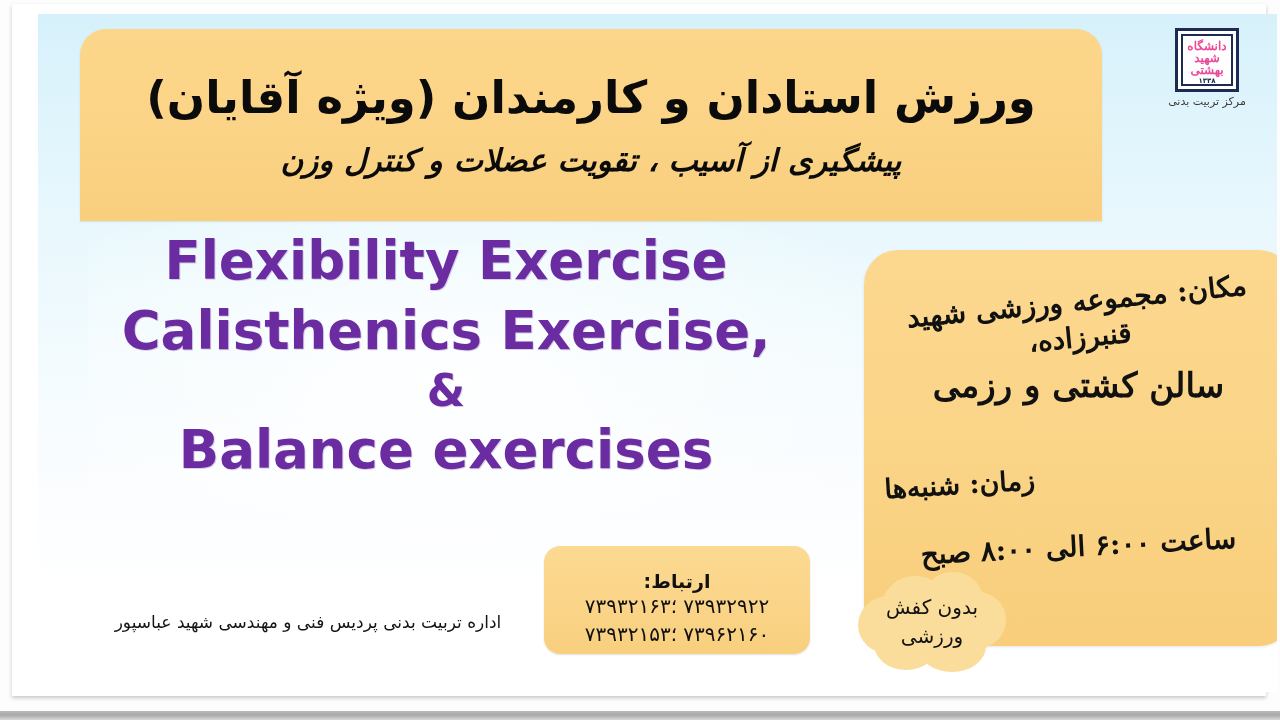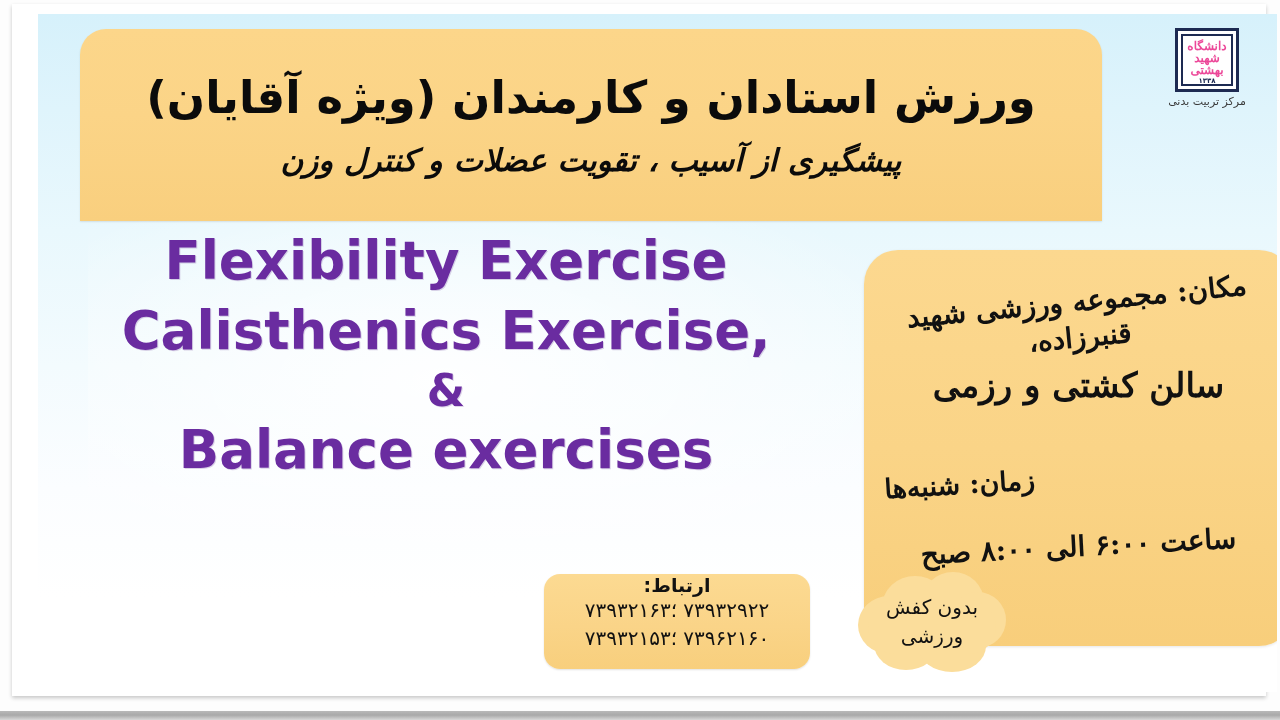--- a/index.html
+++ b/index.html
@@ -273,31 +273,31 @@
     color: #111111;
     direction: rtl;
     text-align: center;
     z-index: 2;
   }
 
   
   .contact-box {
     position: absolute;
     left: 506px;
-    top: 560px;
+    top: 532px;
     width: 266px;
-    height: 95px;
+    height: 108px;
     background: linear-gradient(to bottom, #fcda92 0%, #fad488 55%, #f8cf7d 100%);
     border-radius: 16px;
     box-shadow: 0 1px 2px rgba(0,0,0,.12);
     z-index: 4;
     direction: rtl;
     text-align: center;
     box-sizing: border-box;
-    padding-top: 0;
+    padding-top: 24px;
   }
   .contact-title {
     font-family: "DejaVu Sans", "Liberation Sans", sans-serif;
     font-weight: bold;
     font-size: 19px;
     color: #111111;
     direction: rtl;
   }
   .contact-line {
     font-family: "DejaVu Sans", "Liberation Sans", sans-serif;
@@ -372,18 +372,19 @@
           <span>ورزشی</span>
         </div>
       </div>
 
       <div class="contact-box">
         <div class="contact-title">ارتباط:</div>
         <div class="contact-line">۷۳۹۳۲۹۲۲ ؛۷۳۹۳۲۱۶۳</div>
         <div class="contact-line">۷۳۹۶۲۱۶۰ ؛۷۳۹۳۲۱۵۳</div>
       </div>
 
+      <div class="footer-org">اداره تربیت بدنی پردیس فنی و مهندسی شهید عباسپور</div>
 
     </div>
   </div>
 
   <div class="bottom-strip"></div>
 </div>
 
 </body></html>

